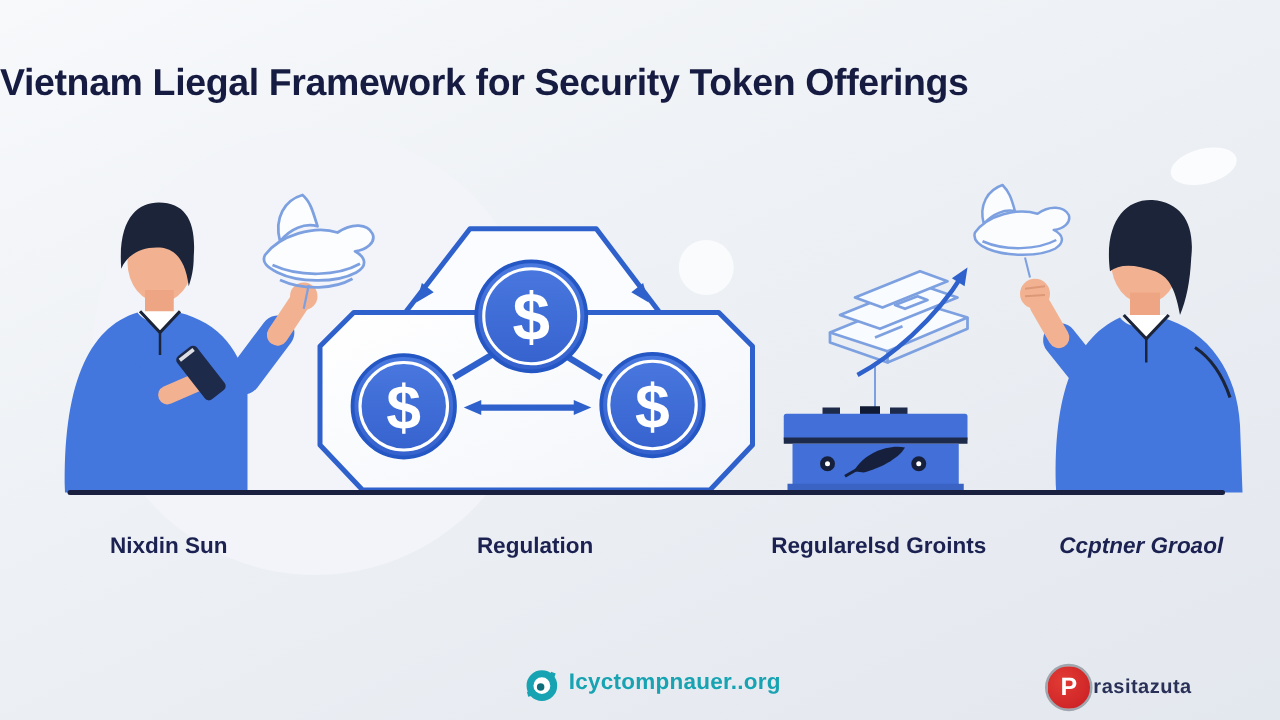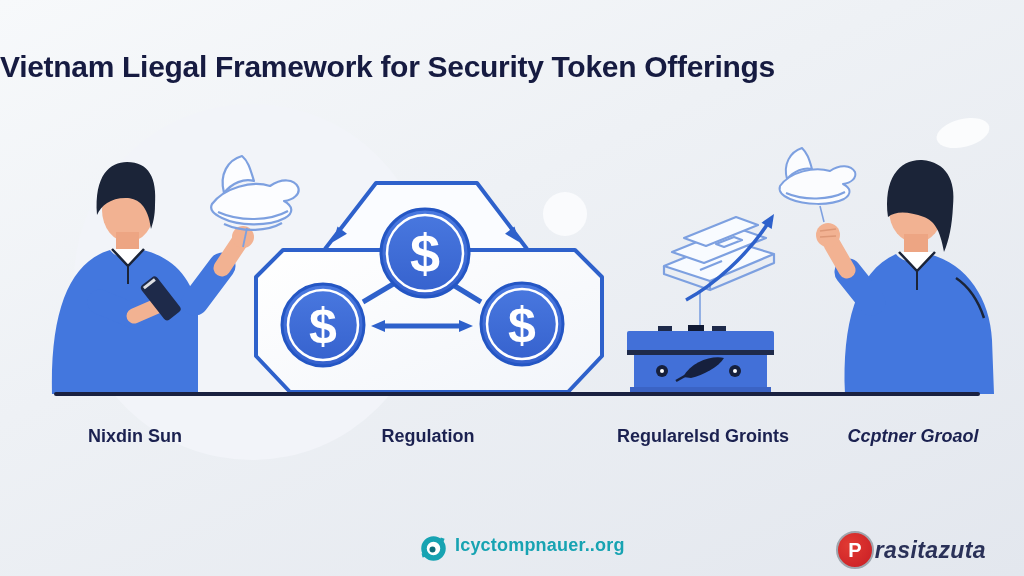--- a/index.html
+++ b/index.html
@@ -28,21 +28,21 @@
   .brand-badge{
     position:relative; width:34px; height:34px; border-radius:50%;
     background:radial-gradient(circle at 35% 35%, #e23b33, #c81d24);
     border:2px solid #a0a6ae; display:flex; align-items:center; justify-content:center;
     color:#fff; font-size:20px; font-weight:800; z-index:2;
   }
   .brand-overlap{
     margin-left:-13px; color:#dd4a2c; font-size:19px; font-weight:800; z-index:1;
   }
   .brand-text{
-    margin-left:1px; font-size:23px; font-weight:800; color:#2a3158; letter-spacing:0.4px;font-style:italic;
+    margin-left:1px; font-size:16px; font-weight:800; color:#2a3158; letter-spacing:0.4px;
   }
 </style>
 </head>
 <body>
 
 <div class="canvas">
 
   <h1 class="page-title">Vietnam Liegal Framework for Security Token Offerings</h1>
 
   <svg class="illustration-svg" width="1024" height="576" viewBox="0 0 1024 576">

